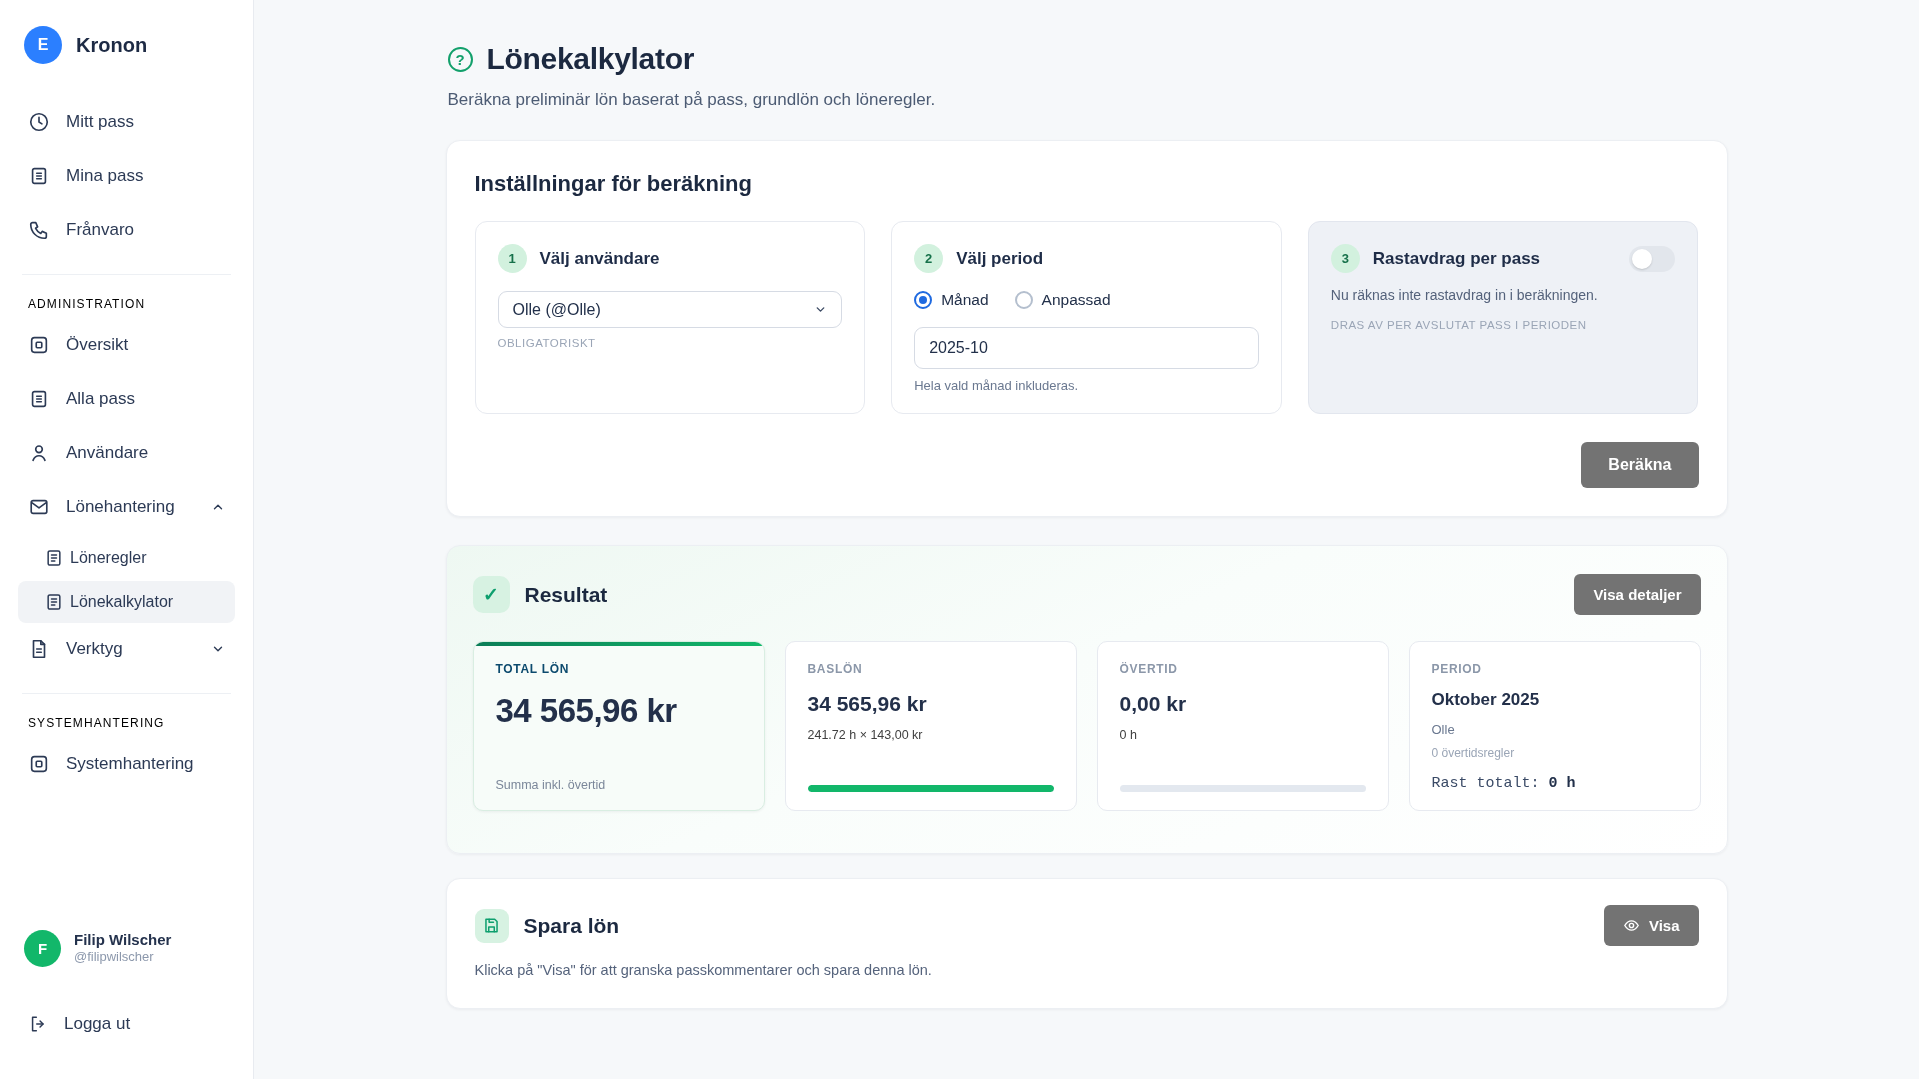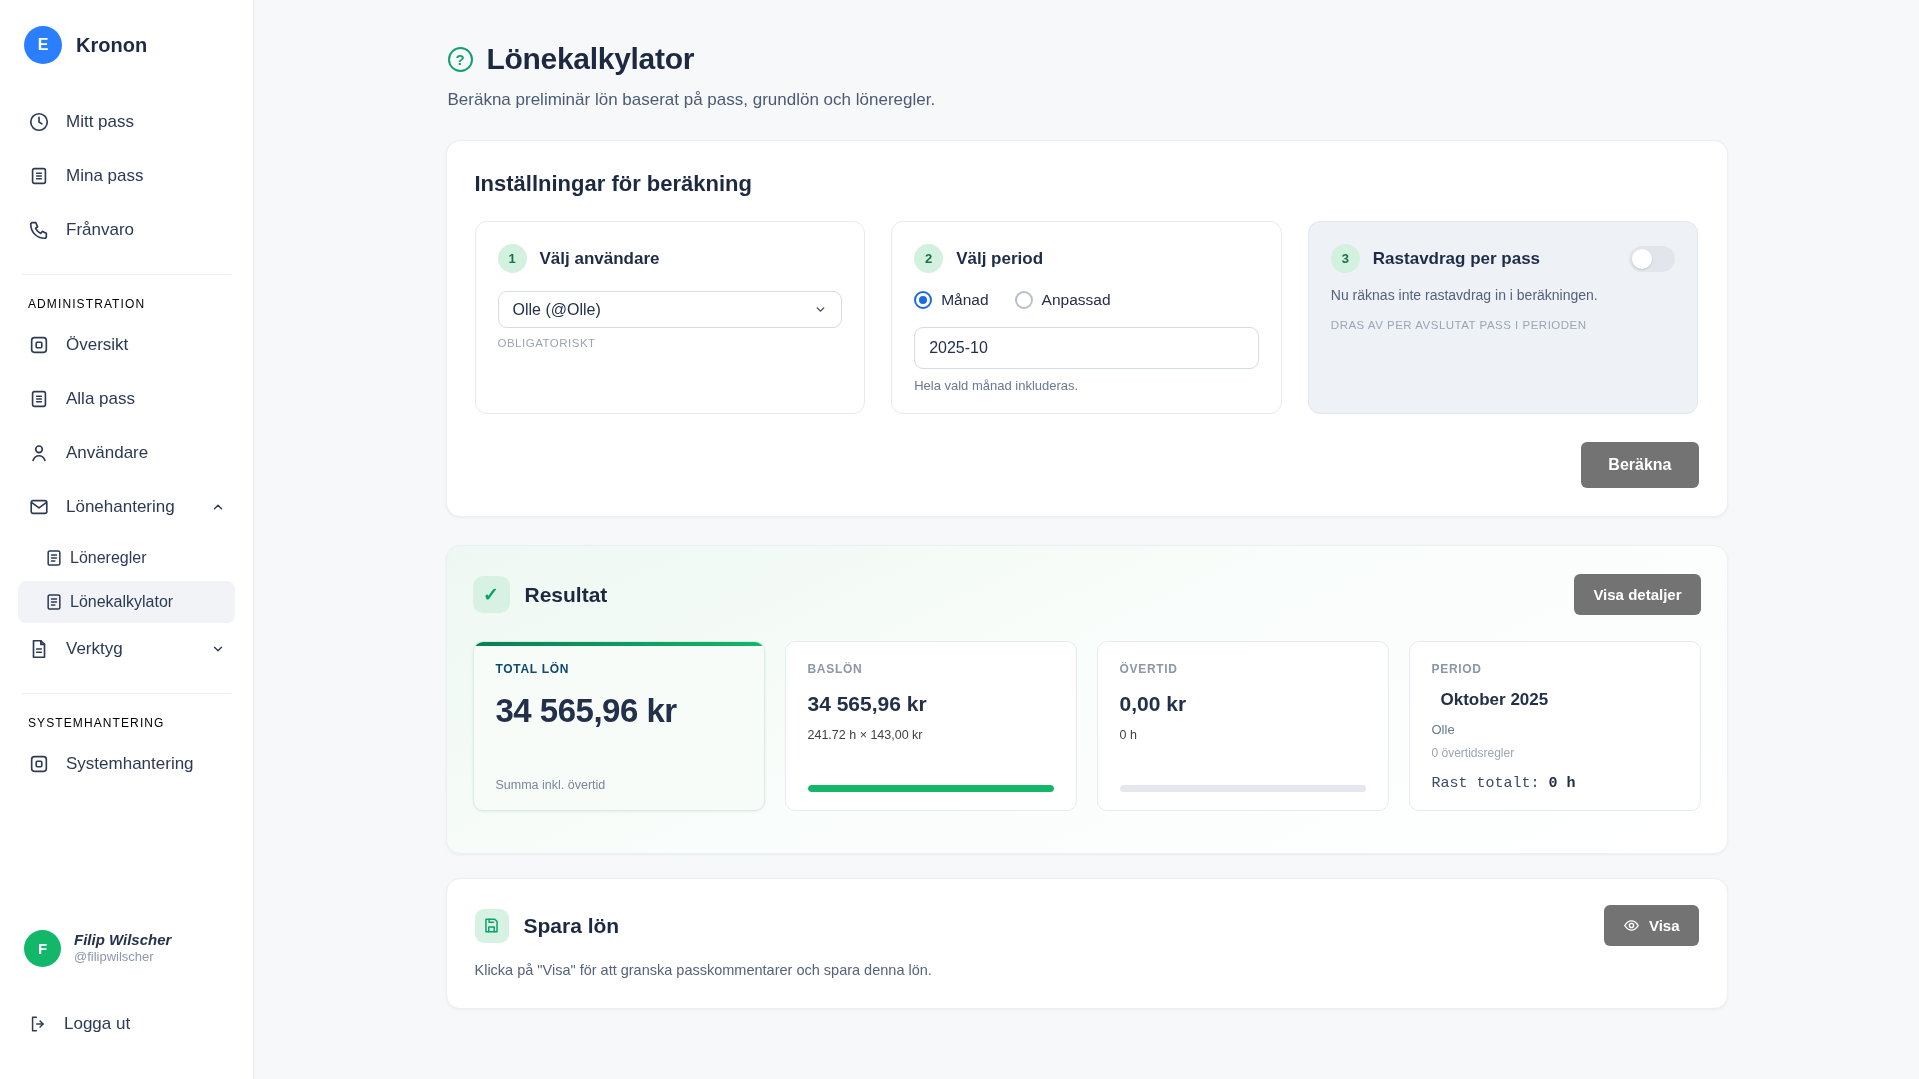--- a/index.html
+++ b/index.html
@@ -41,21 +41,21 @@
   .section-heading {
     font-size:12px; font-weight:normal; letter-spacing:1.1px; color:#000000;
     padding:8px 10px 10px; 
   }
   .sidebar-bottom { margin-top:auto; }
   .user-row { display:flex; align-items:center; gap:13px; padding:8px 6px; }
   .avatar {
     width:37px; height:37px; border-radius:50%; background:#12b76a; color:#fff;
     display:flex; align-items:center; justify-content:center; font-size:15px; font-weight:bold;
   }
-  .user-name { font-size:15px; font-weight:bold; color:#24324d; line-height:1.25;font-style:italic; }
+  .user-name { font-size:15px; font-weight:bold; color:#24324d; line-height:1.25; }
   .user-handle { font-size:13px; color:#8c98ac; line-height:1.3; }
   .logout-row { margin-top:26px; margin-bottom:6px; }
 
   
   .main { flex:1; overflow:hidden; }
   .content { width:1282px; margin:0 auto; padding-top:42px; }
 
   .page-header { padding-left:2px; }
   .title-row { display:flex; align-items:center; gap:14px; }
   .help-badge {
@@ -148,21 +148,21 @@
     background:linear-gradient(90deg,#0b7d57,#12b76a);
   }
   .r-label { font-size:12px; font-weight:bold; letter-spacing:.7px; color:#8b97a9; }
   .result-card.total .r-label { color:#0c4a6e; }
   .r-value-lg { margin-top:16px; font-size:33px; font-weight:bold; color:#23304a; letter-spacing:-.5px; }
   .r-value { margin-top:16px; font-size:21px; font-weight:bold; color:#23304a; }
   .r-sub { margin-top:12px; font-size:12.5px; color:#404040; }
   .r-footer { margin-top:auto; font-size:12.5px; color:#7b879a; }
   .progress { margin-top:auto; height:7px; border-radius:4px; background:#e3e8ef; overflow:hidden; }
   .progress .fill { height:100%; background:#12b76a; border-radius:4px; }
-  .r-period-value { margin-top:14px; font-size:17px; font-weight:bold; color:#23304a;margin-left:9px; }
+  .r-period-value { margin-top:14px; font-size:17px; font-weight:bold; color:#23304a; }
   .r-line1 { margin-top:12px; font-size:13px; color:#6a7890; }
   .r-line2 { margin-top:9px; font-size:12px; color:#9aa5b6; }
   .r-line3 { margin-top:auto; font-size:15px; color:#3a4a66;font-family:Liberation Mono, monospace; }
   .r-line3 b { color:#22304a; }
 
   
   .save-panel { margin-top:24px; padding:26px 28px 30px; }
   .save-head { display:flex; align-items:center; gap:15px; }
   .save-icon {
     width:34px; height:34px; border-radius:9px; background:#d7f2e2; color:#0e9f6e;

